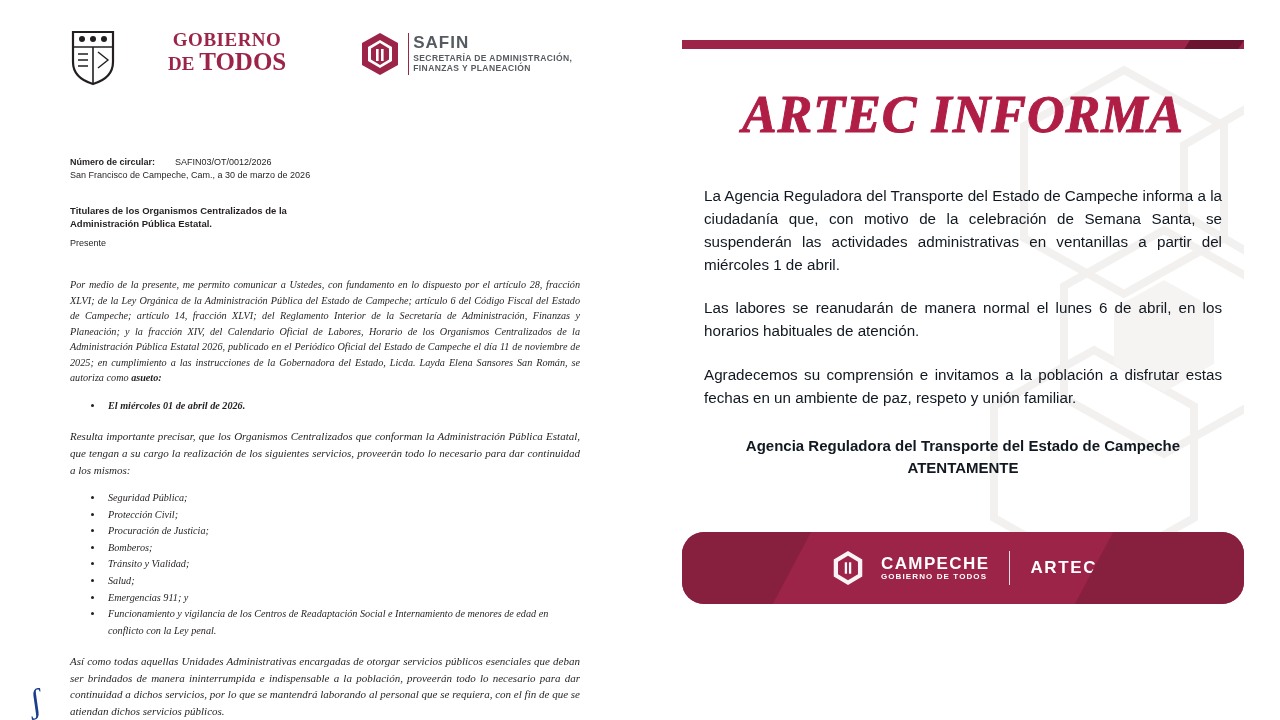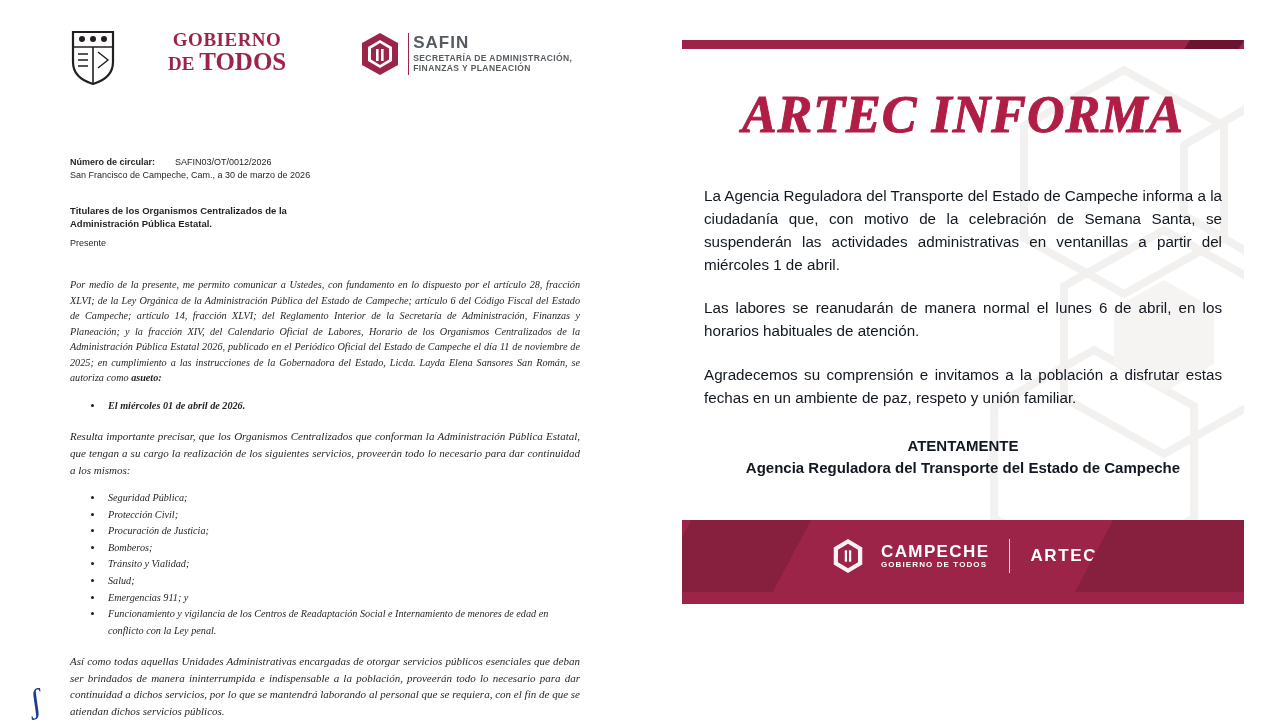--- a/index.html
+++ b/index.html
@@ -244,23 +244,24 @@
     font-weight: bold;
     font-size: 15px;
     color: #111820;
     line-height: 1.5;
   }
   .poster-footer {
     position: absolute;
     left: 0;
     bottom: 0;
     width: 100%;
-    height: 84px;
+    height: 72px;
     background: #9d2449;
     overflow: hidden;
+    border-radius: 22px;
   }
   .poster-footer::before {
     content: "";
     position: absolute;
     left: -10px;
     top: 0;
     width: 120px;
     height: 72px;
     background: #87203f;
     transform: skewX(-28deg);
@@ -416,22 +417,22 @@
 
       <div class="poster-title">ARTEC INFORMA</div>
 
       <div class="poster-body">
         <p>La Agencia Reguladora del Transporte del Estado de Campeche informa a la ciudadanía que, con motivo de la celebración de Semana Santa, se suspenderán las actividades administrativas en ventanillas a partir del miércoles 1 de abril.</p>
         <p>Las labores se reanudarán de manera normal el lunes 6 de abril, en los horarios habituales de atención.</p>
         <p>Agradecemos su comprensión e invitamos a la población a disfrutar estas fechas en un ambiente de paz, respeto y unión familiar.</p>
       </div>
 
       <div class="poster-sign">
+        <div>Agencia Reguladora del Transporte del Estado de Campeche</div>
         <div>ATENTAMENTE</div>
-        <div>Agencia Reguladora del Transporte del Estado de Campeche</div>
       </div>
 
       <div class="poster-footer">
         <div class="footer-inner">
           <svg class="footer-mark" viewBox="0 0 40 40">
             <polygon points="20,2 35,11 35,29 20,38 5,29 5,11" fill="#ffffff" opacity="0.95"></polygon>
             <polygon points="20,7 30.5,13.5 30.5,26.5 20,33 9.5,26.5 9.5,13.5" fill="#9d2449"></polygon>
             <rect x="16.6" y="14" width="2.4" height="12" fill="#ffffff"></rect>
             <rect x="21" y="14" width="2.4" height="12" fill="#ffffff"></rect>
           </svg>

